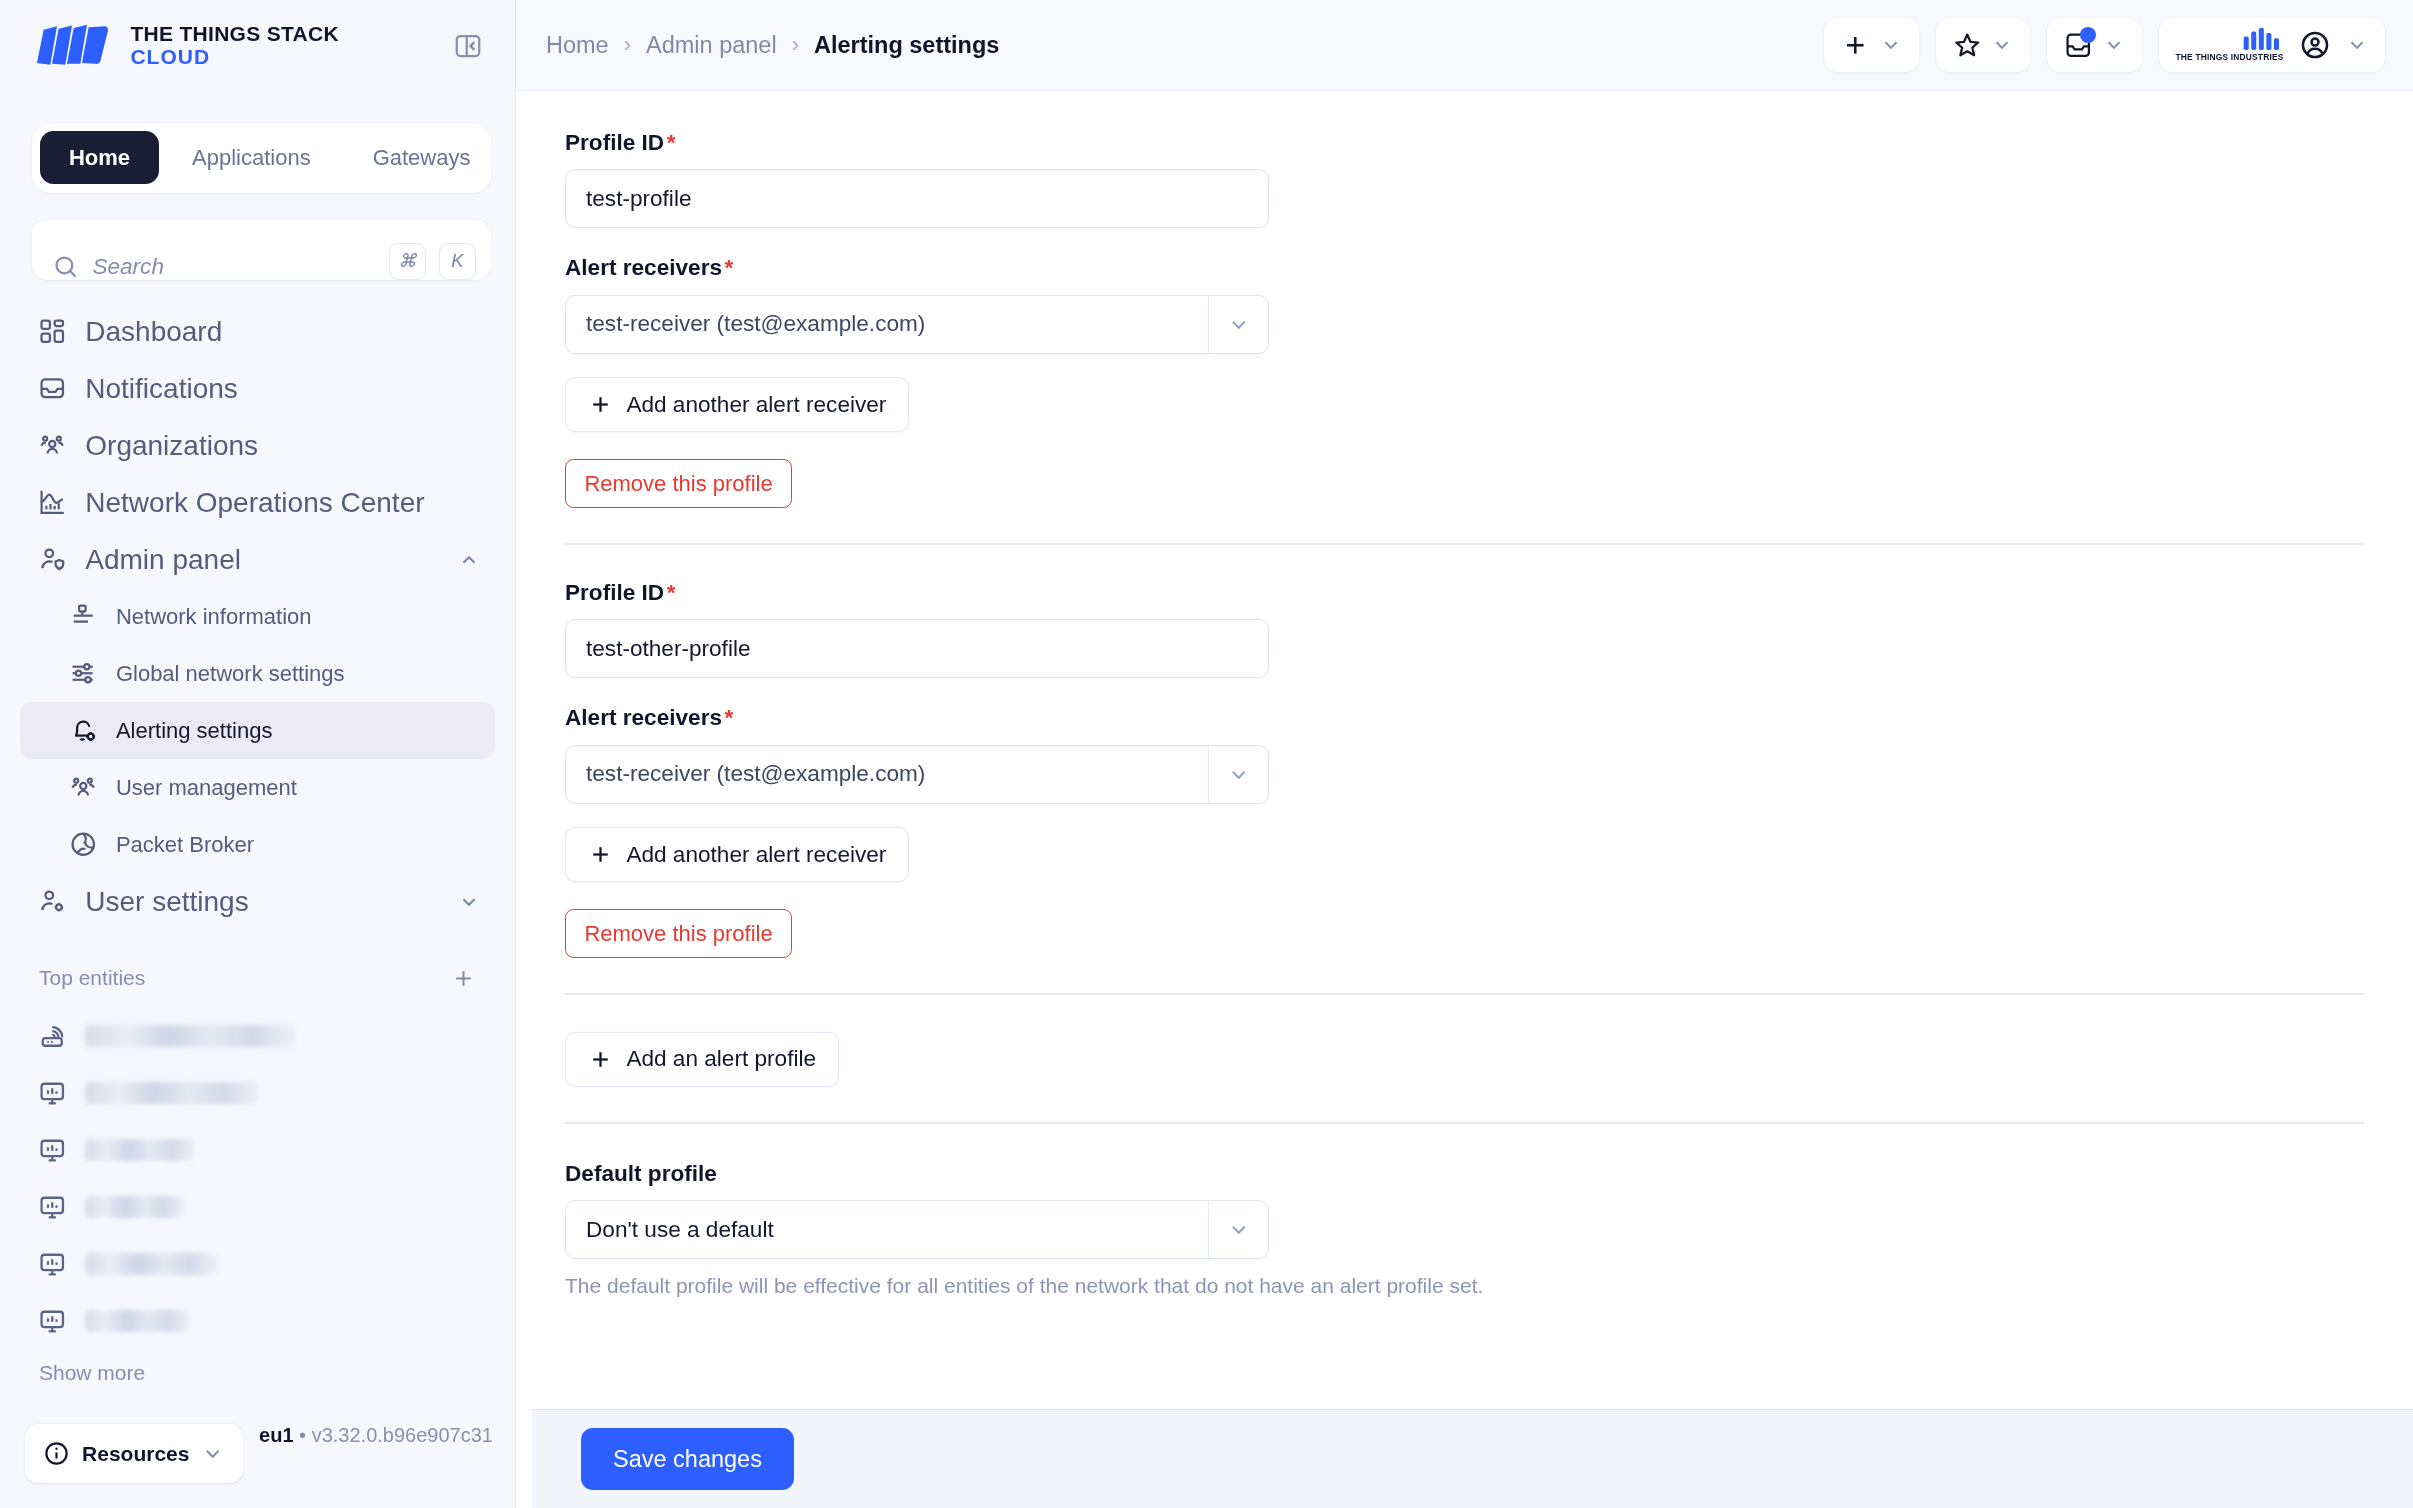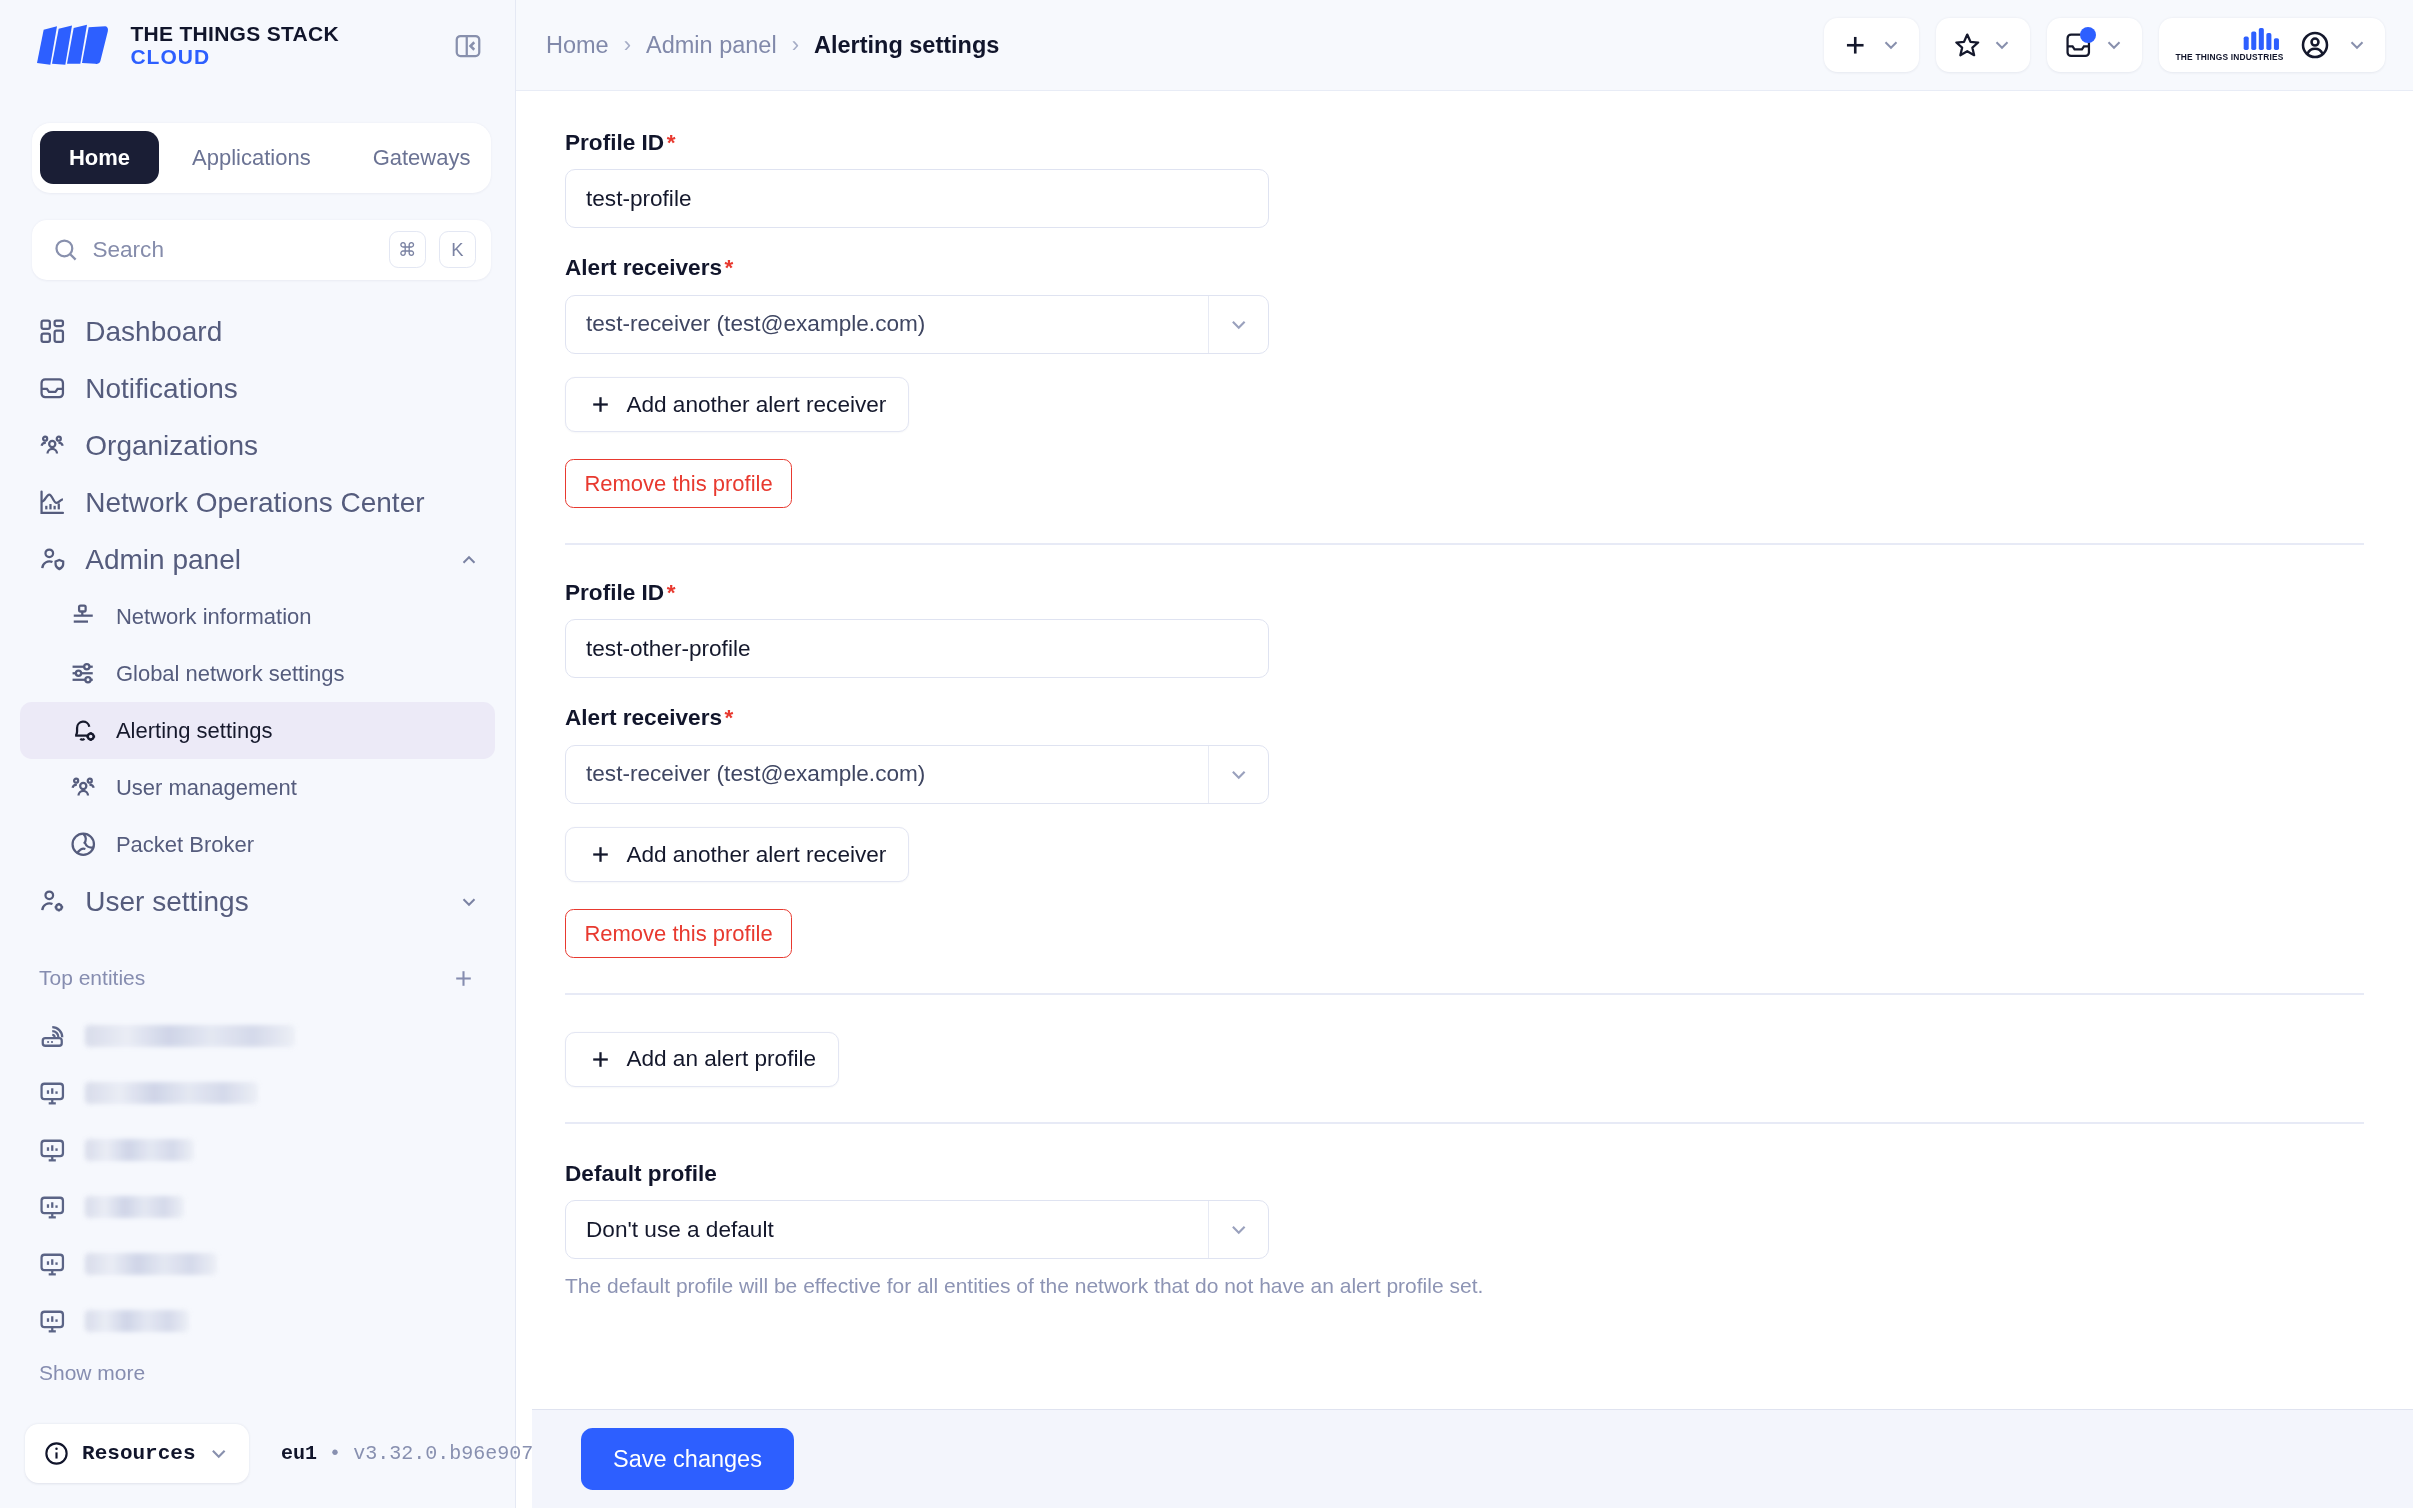--- a/index.html
+++ b/index.html
@@ -48,22 +48,22 @@
   }
   .tab {
     padding: 13.4px 28.5px; border-radius: 13.4px;
     font-size: 22px; color: #6b7394; cursor: pointer; white-space: nowrap;
   }
   .tab.active { background: #1a1e35; color: #ffffff; font-weight: 700; }
 
   .search-box {
     margin: 27px 25px 0 32px; width: 459px; height: 60px;
     background: #ffffff; border-radius: 15px;
-    display: flex; align-items: center; padding: 0 15px 0 20px;
-    gap: 13.4px; box-shadow: 0 0.8px 2.5px rgba(30,40,80,.06); cursor: text;
+    display: flex; align-items: flex-end; padding: 0 15px 0 20px;
+    gap: 13.4px; box-shadow: 0 0.8px 2.5px rgba(30,40,80,.06); cursor: text; font-style: italic;
   }
   .search-input-txt { flex: 1; font-size: 22.6px; color: #858cab; }
   .kbd {
     width: 37px; height: 37px; border: 1.7px solid #e3e7f3; border-radius: 9.2px;
     display: flex; align-items: center; justify-content: center;
     font-size: 18.4px; color: #7b83a3;
   }
 
   .nav { margin-top: 23.5px; padding: 0 20px 0 20px; }
   .nav-item {
@@ -93,21 +93,21 @@
     height: 22px; border-radius: 4.2px;
     background: linear-gradient(90deg,#d6dae9,#e9ecf5,#ccd2e6,#e3e7f2,#d2d7e9,#eceff6);
     filter: blur(2.8px); opacity: .92;
   }
   .show-more {
     font-size: 21px; color: #868db0; padding: 11.7px 39px 0 39px; cursor: pointer;
   }
 
   .side-footer {
     margin-top: auto; padding: 0 25px 25px 25px;
-    display: flex; align-items: center; gap: 32px; font-family: Liberation Mono, monospace;
+    display: flex; gap: 16px;
   }
   .res-btn {
     background: #fff; border-radius: 13.4px; height: 59px;
     display: flex; align-items: center; gap: 11.7px; padding: 0 18.4px;
     box-shadow: 0 0.8px 2.5px rgba(30,40,80,.10); cursor: pointer;
   }
   .res-label { font-size: 21px; font-weight: 700; color: #11152b; }
   .ver { font-size: 20px; color: #8890b0; white-space: nowrap; }
   .ver b { color: #11152b; font-weight: 700; }
 

